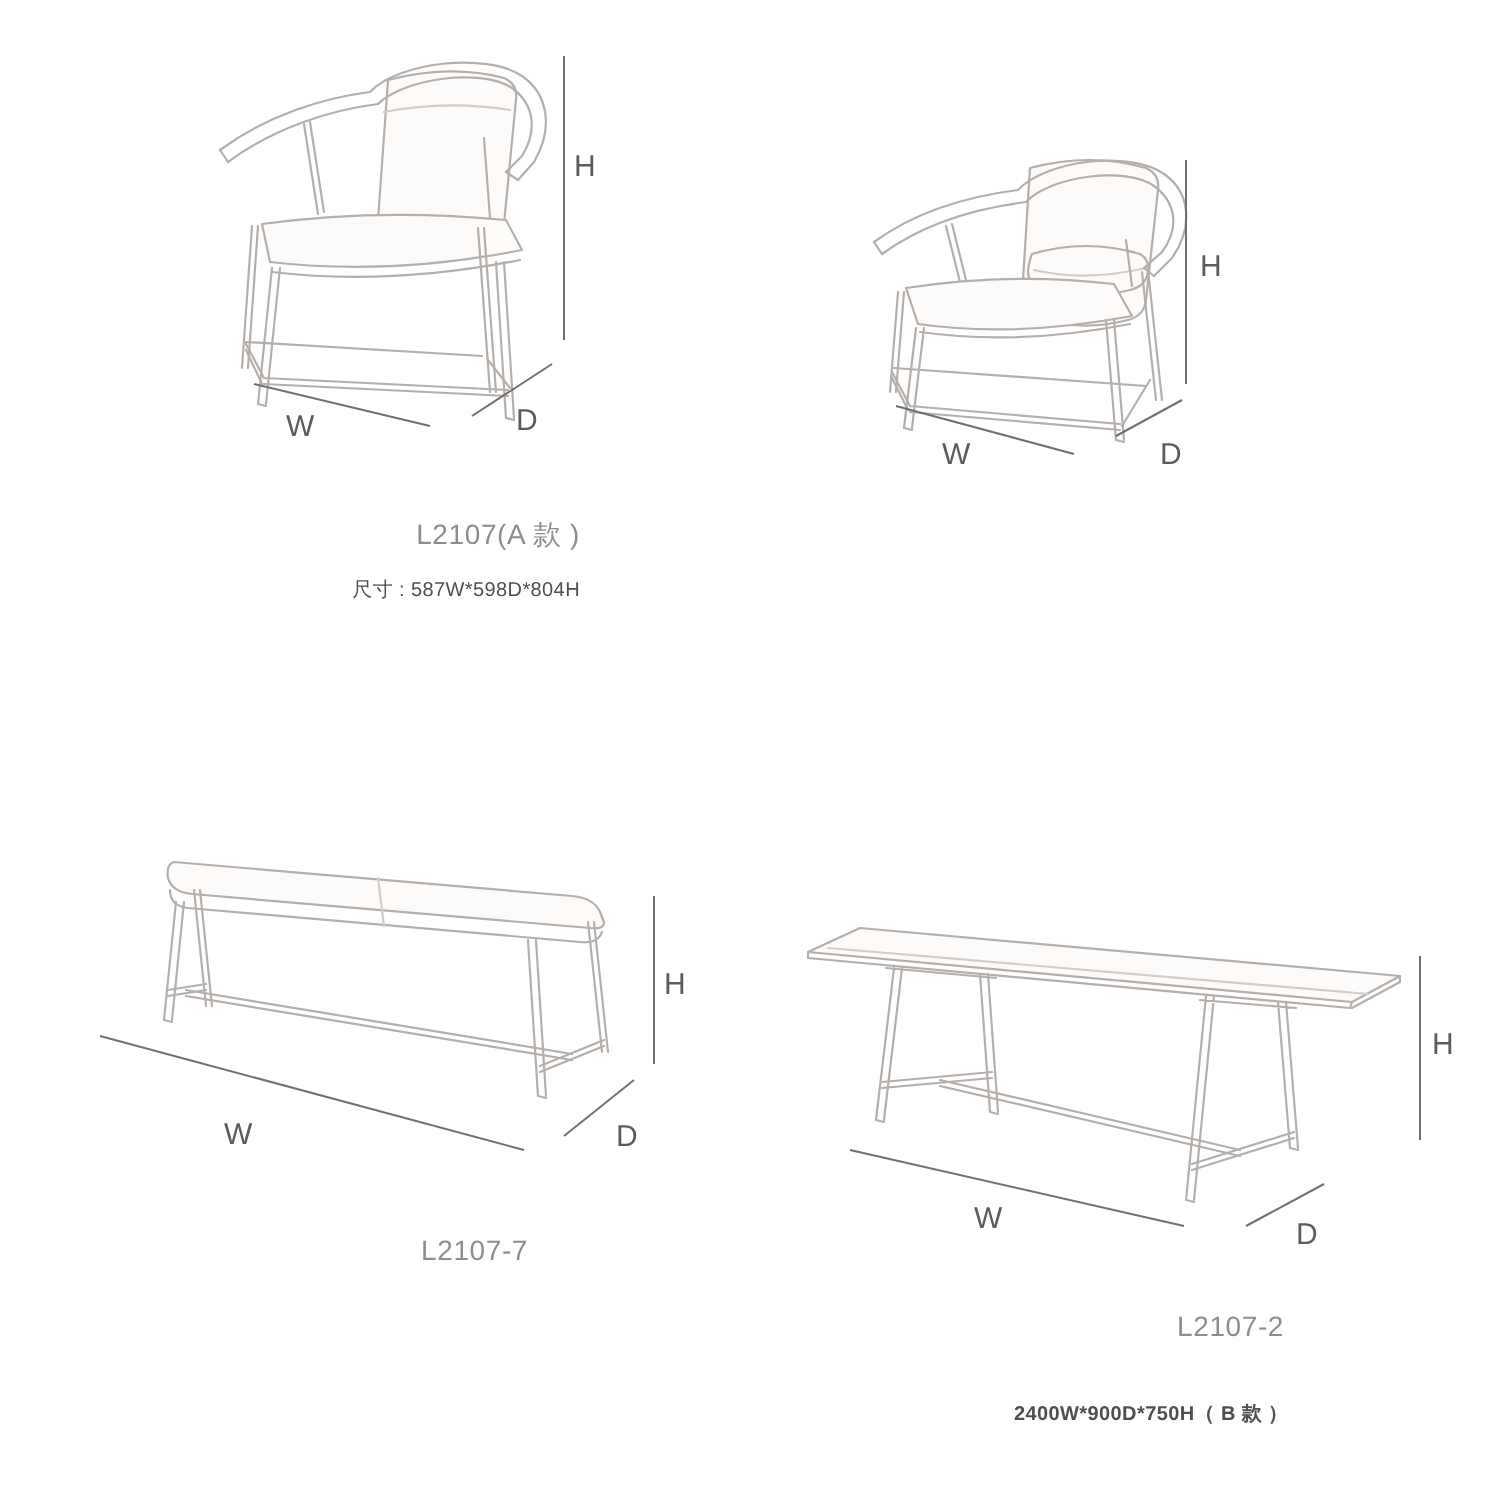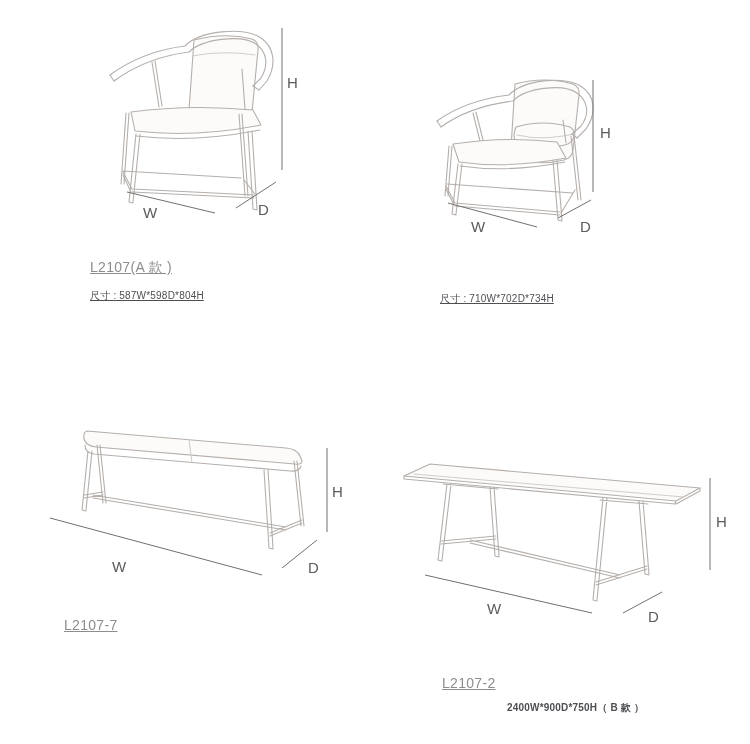--- a/index.html
+++ b/index.html
@@ -19,21 +19,21 @@
   .sketch .fill { fill: #fcfbfa; }
   .dims { stroke: #707070; stroke-width: 1; }
   .title {
     position: absolute; font-size: 14px; line-height: 16px; color: #8d8d8d;
     letter-spacing: 0.3px; white-space: nowrap;
   }
   .size {
     position: absolute; font-size: 10px; line-height: 16px; color: #4d4f52;
     letter-spacing: 0.2px; white-space: nowrap;
   }
-  .centered { width: 200px; text-align: left; text-decoration: underline; }
+  .centered { width: 200px; text-align: right; }
 </style>
 </head>
 <body>
 
 <div class="stage">
 
   <div class="product" style="left:88px; top:12px; width:220px; height:300px;">
     <svg style="left:7px; top:0;" width="210" height="210" viewBox="0 0 210 210">
       <g class="sketch">
         <path class="fill" d="M 99,28 Q 130,20 157,27 Q 164,30 163,38 L 157,100 Q 156,108 148,110 Q 122,117 100,109 Q 93,106 94,98 Z"></path>
@@ -91,21 +91,20 @@
         <line x1="168" y1="8" x2="168" y2="120"></line>
         <line x1="23" y1="131" x2="112" y2="155"></line>
         <line x1="133" y1="146" x2="166" y2="128"></line>
       </g>
       <g>
         <text x="175" y="66">H</text>
         <text x="46" y="160">W</text>
         <text x="155" y="160">D</text>
       </g>
     </svg>
-    <div class="size centered" style="left:20px; top:219px;">尺寸 : 710W*702D*734H</div>
   </div>
 
   <div class="product" style="left:40px; top:415px; width:320px; height:250px;">
     <svg style="left:0; top:0;" width="310" height="175" viewBox="0 0 310 175">
       <g class="sketch">
         <path class="fill" d="M 47,16 L 246,33 Q 257,34 260,41 L 262,46 Q 262,50 255,49 L 56,32 Q 46,31 44,24 Q 43,17 47,16 Z"></path>
         <path d="M 45,30 Q 45,38 54,39 L 250,56 Q 259,57 261,51"></path>
         <path class="soft" d="M 149,24 L 152,48"></path>
         <path d="M 48,36 L 42,95 M 52,36 L 46,95 M 42,95 L 46,96
                  M 57,30 L 63,88 M 60,30 L 66,88
@@ -149,17 +148,17 @@
         <line x1="320" y1="30" x2="320" y2="122"></line>
         <line x1="35" y1="127" x2="202" y2="165"></line>
         <line x1="233" y1="165" x2="272" y2="144"></line>
       </g>
       <g>
         <text x="326" y="79">H</text>
         <text x="97" y="166">W</text>
         <text x="258" y="174">D</text>
       </g>
     </svg>
-    <div class="title centered" style="left:52px; top:227px;">L2107-2</div>
+    <div class="title centered" style="left:52px; top:207px;">L2107-2</div>
     <div class="size" style="left:117px; top:252px;font-weight:bold;">2400W*900D*750H（ B 款 ）</div>
   </div>
 
 </div>
 
 </body></html>

